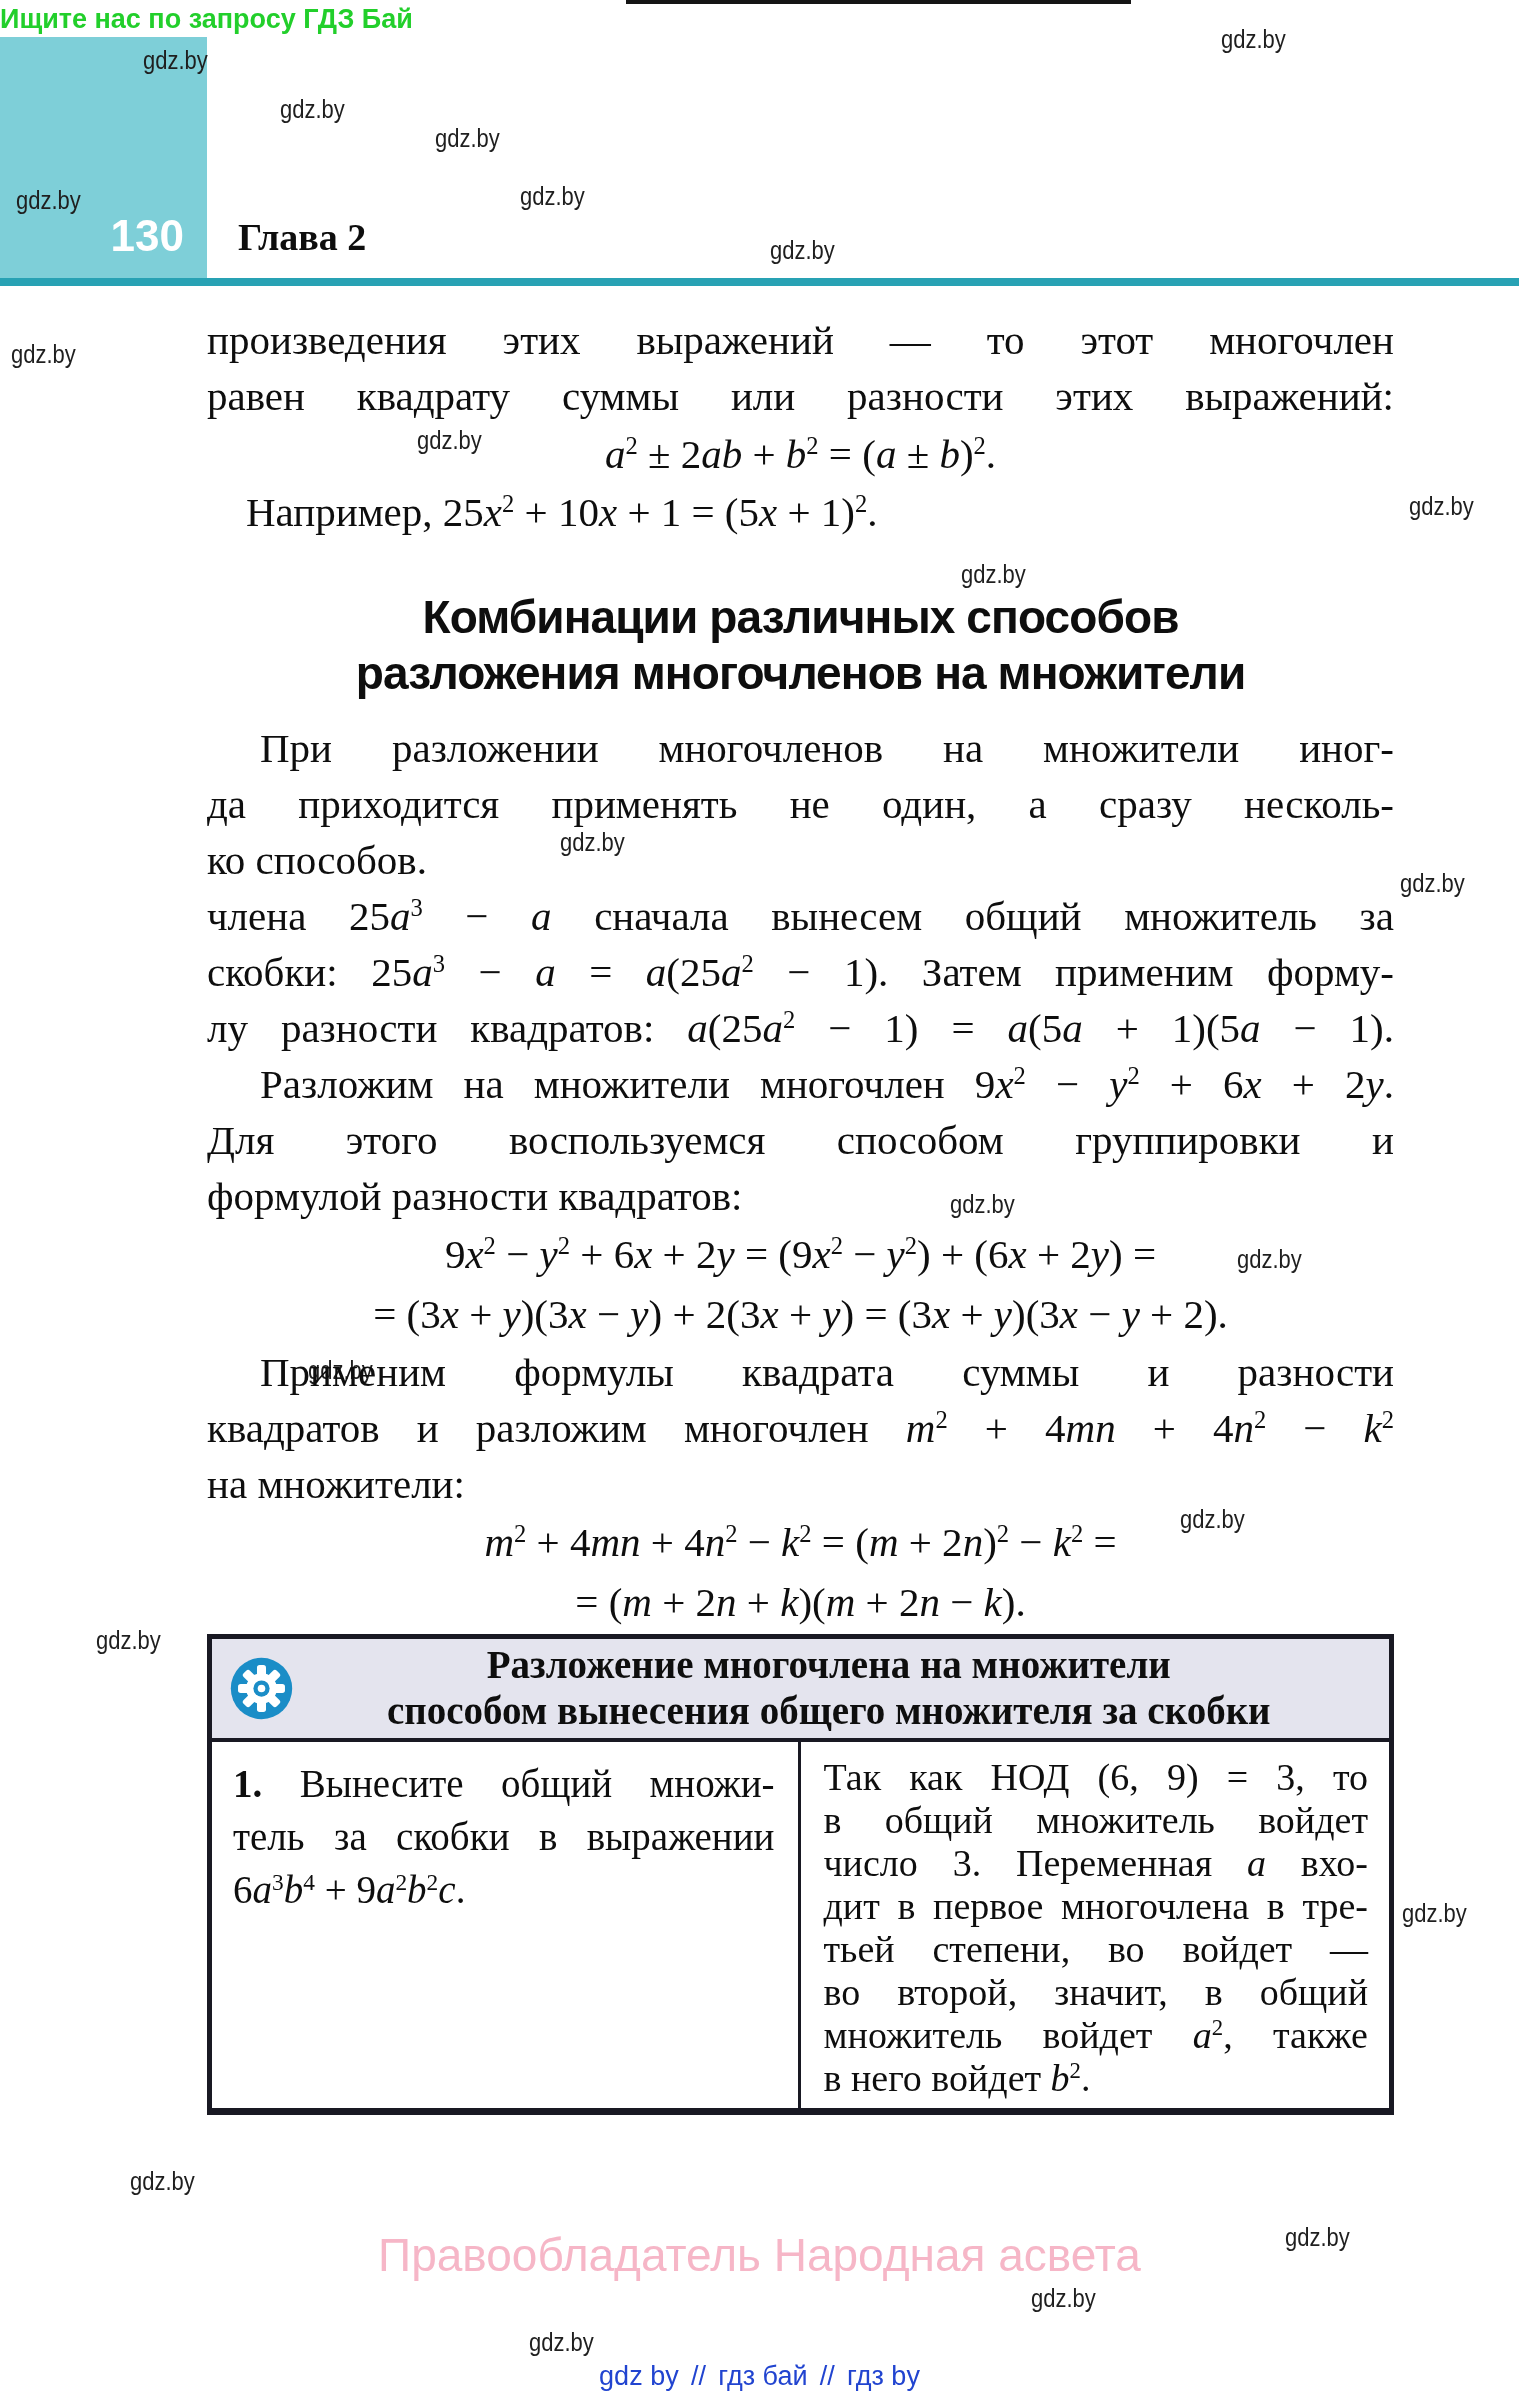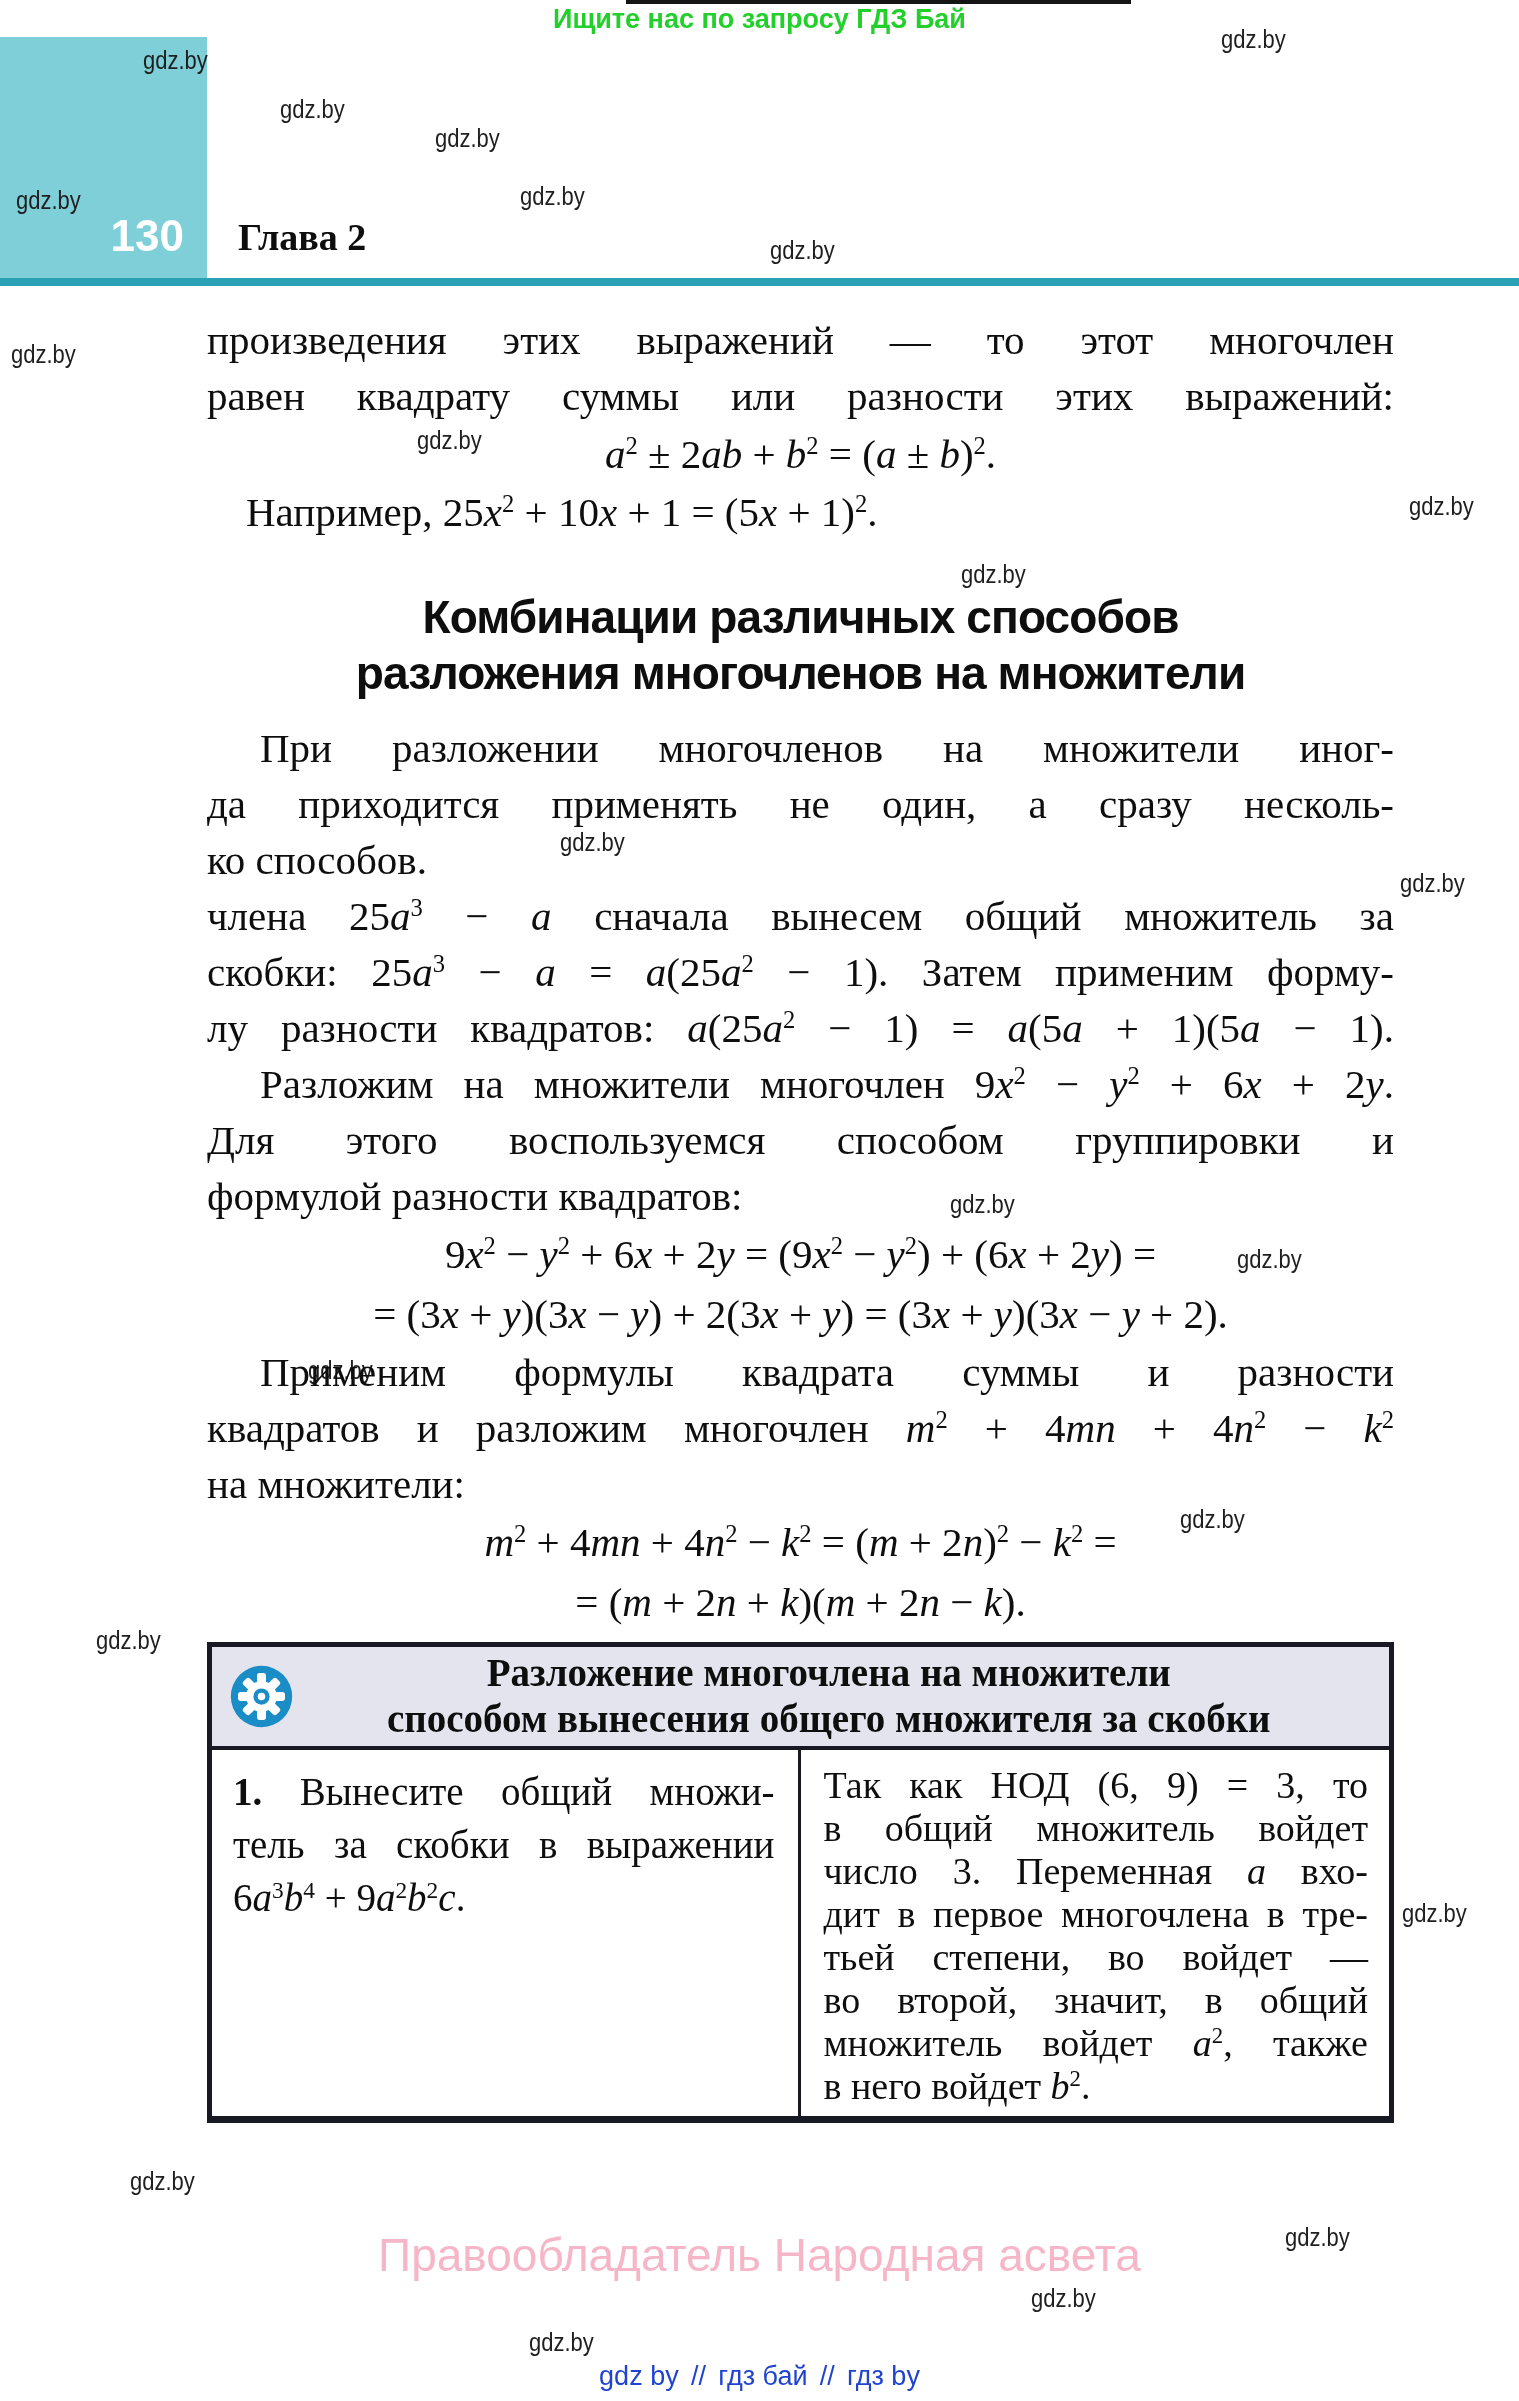--- a/index.html
+++ b/index.html
@@ -1,21 +1,21 @@
 <!DOCTYPE html>
 <html style="font-size:14px"><head>
 <meta charset="utf-8">
 <style>
   html,body{margin:0;padding:0;background:#888;}
   .page{position:relative;width:1519px;height:2401px;background:#ffffff;overflow:hidden;
         font-family:"Liberation Serif",serif;color:#0e0e0e;}
   
   .top-artifact{position:absolute;left:626px;top:0;width:505px;height:3.5px;background:#151515;}
   
-  .promo{position:absolute;left:0;right:0;top:4.4px;text-align:center;
+  .promo{position:absolute;left:0;right:0;top:4.4px;
          font-family:"Liberation Sans",sans-serif;font-size:27px;font-weight:bold;
          color:var(--green,#22cf2b);letter-spacing:0;}
   
   .band{position:absolute;left:0;top:37px;width:207px;height:248px;background:var(--teal-band,#7ecfd8);}
   .page-num{position:absolute;right:23px;bottom:24px;font-family:"Liberation Sans",sans-serif;
             font-weight:bold;font-size:44px;color:#ffffff;}
   .chapter{position:absolute;left:238px;top:215px;font-size:38px;font-weight:bold;}
   .teal-rule{position:absolute;left:0;top:278px;width:1519px;height:7.9px;background:var(--teal-rule,#28a2b4);}
   
   .wm{position:absolute;font-family:"Liberation Sans",sans-serif;font-size:25px;color:#1f1f1f;
@@ -27,21 +27,21 @@
   .ind{text-indent:53px;}
   .ind-sm{text-indent:39px;}
   .ctr{text-align:center;line-height:60px;}
   .heading{font-family:"Liberation Sans",sans-serif;font-weight:bold;font-size:46px;
            line-height:56px;text-align:center;letter-spacing:-0.9px;}
   .heading.first{margin-top:49px;}
   .heading.last{margin-bottom:19px;}
   sup{font-size:60%;vertical-align:baseline;position:relative;top:-0.55em;line-height:0;}
   i{font-style:italic;}
   
-  .ex-table{margin-top:10px;width:1187px;box-sizing:border-box;border:5.3px solid #191923;border-bottom-width:7.9px;}
+  .ex-table{margin-top:2px;width:1187px;box-sizing:border-box;border:5.3px solid #191923;border-bottom-width:7.9px;}
   .ex-head{display:flex;align-items:center;background:var(--lavender,#e4e4ee);
            border-bottom:4.4px solid #191923;min-height:103px;padding:3.5px 12.3px 3.5px 12.3px;box-sizing:border-box;}
   .gear-wrap{flex:0 0 74px;display:flex;align-items:center;justify-content:center;}
   .ex-title{flex:1;text-align:center;font-weight:bold;font-size:39px;line-height:46px;padding-right:17.5px;}
   .ex-body{display:flex;min-height:366px;box-sizing:border-box;background:#fff;}
   .cell-left{width:50%;box-sizing:border-box;border-right:3.5px solid #191923;
              padding:15.8px 23px 8.8px 21px;font-size:39px;}
   .cell-left .ln{line-height:53px;}
   .cell-right{width:50%;box-sizing:border-box;padding:14px 21px 8.8px 23px;font-size:38px;}
   .cell-right .ln{line-height:43px;}

